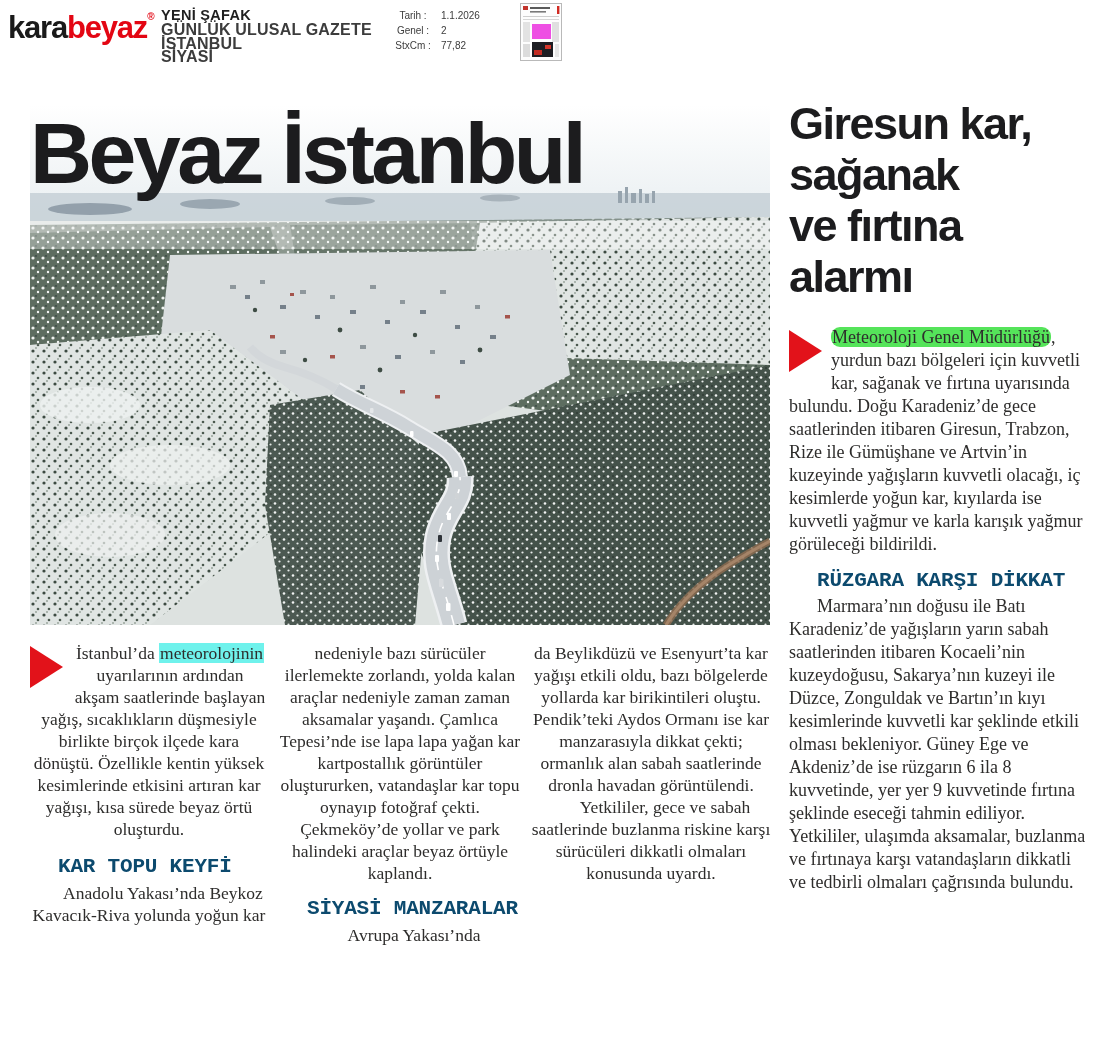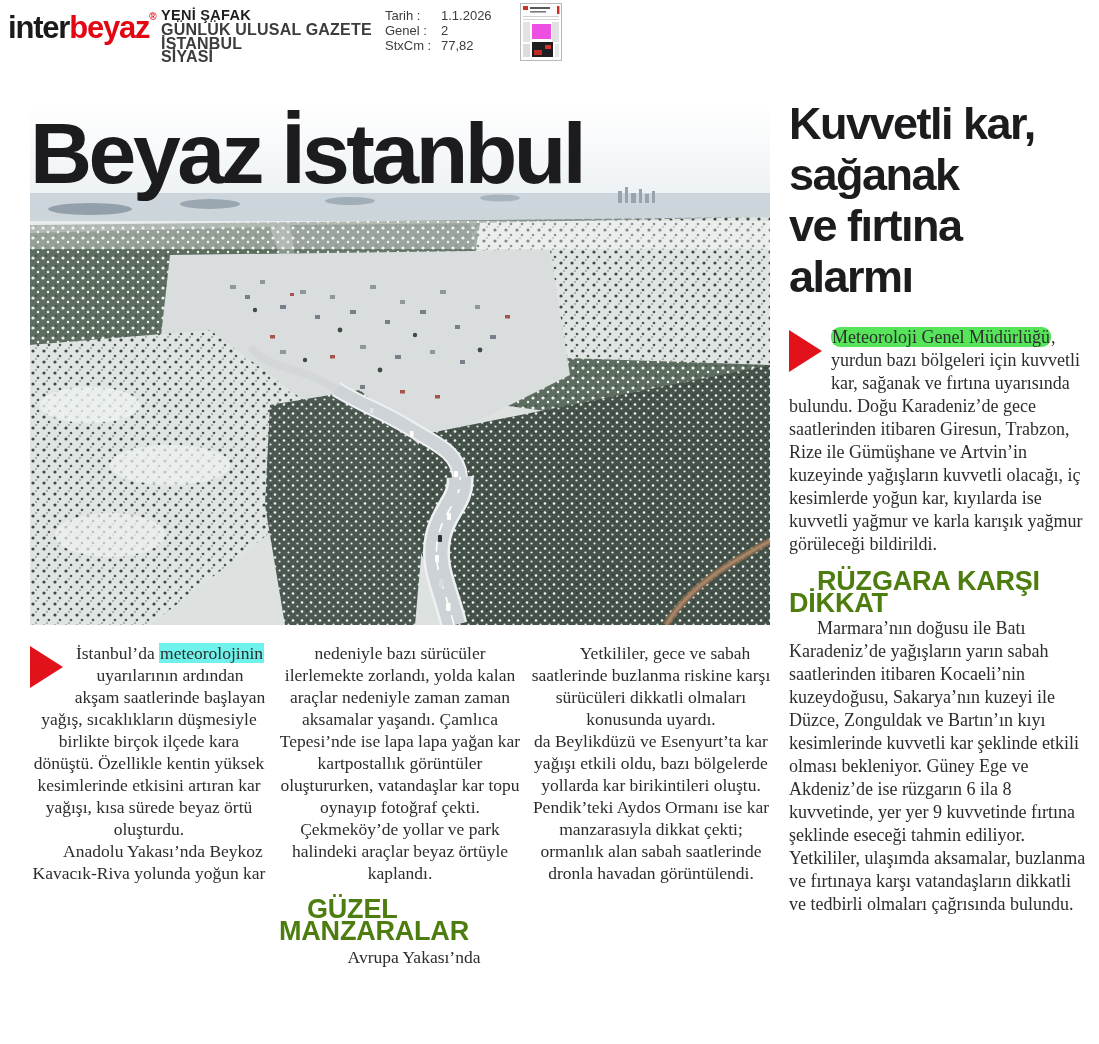--- a/index.html
+++ b/index.html
@@ -13,62 +13,62 @@
         font-family:"Liberation Sans",sans-serif;}
 
   
   .hdr-logo{position:absolute;left:8px;top:10px;font-weight:800;font-size:31px;
             letter-spacing:-1.2px;font-family:"Liberation Sans",sans-serif;}
   .hdr-logo .l1{color:var(--logo-black);} .hdr-logo .l2{color:var(--logo-red);}
   .hdr-logo .lmark{font-size:10px;color:var(--logo-red);vertical-align:18px;letter-spacing:0;}
   .pub{position:absolute;left:161px;top:8px;color:#3c3c3c;}
   .pub-name{font-size:14.5px;font-weight:700;color:#1f1f1f;letter-spacing:.3px;line-height:15px;}
   .pub-line{font-size:16px;line-height:13.5px;letter-spacing:.2px;font-weight:bold;}
-  .meta{position:absolute;left:385px;top:8px;font-size:13px;line-height:15px;color:#3c3c3c;}
+  .meta{position:absolute;left:385px;top:8px;font-size:10px;line-height:15px;color:#3c3c3c;text-align:center;}
   .meta-row{display:flex;}
   .meta-label{width:56px;}
   .thumb{position:absolute;left:520px;top:3px;width:42px;height:58px;background:#fdfdfd;
          border:1px solid #b9b9b9;cursor:pointer;}
   .thumb svg{display:block;}
 
   
   .photo-wrap{position:absolute;left:30px;top:105px;width:740px;height:520px;}
   .photo-wrap svg{position:absolute;inset:0;}
   .main-headline{position:absolute;left:0;right:0;top:0;text-align:left;
                  font-weight:800;font-size:86px;line-height:96px;letter-spacing:-3.5px;
                  color:var(--headline);font-family:"Liberation Sans",sans-serif;}
 
   
   .serif{font-family:"Liberation Serif",serif;color:var(--body-text);}
   .col{position:absolute;top:642px;}
   #col1{left:30px;width:238px;} #col2{left:279px;width:242px;} #col3{left:531px;width:240px;}
   .body{font-size:17.5px;line-height:22px;text-align:center;}
   .indent{text-indent:28px;}
-  .kicker{font-family:Liberation Sans, sans-serif;font-weight:700;font-size:27px;
-          line-height:22px;color:#4d7c0f;letter-spacing:-.2px;text-indent:28px;}
+  .kicker{font-family:Liberation Mono, monospace;font-weight:700;font-size:21px;
+          line-height:22px;color:#0c4a6e;letter-spacing:-.2px;text-indent:28px;}
   #col1 .kicker{margin:16px 0 4px;} #col2 .kicker{margin:14px 0 4px;}
   .tri{float:left;width:33px;height:44px;margin:3px 9px 4px 0;background:var(--accent-red);
        clip-path:polygon(0 2%,100% 50%,0 98%);}
   .hl-cyan{background:var(--highlight-cyan);padding:0 1px;}
   .hl-green{background:var(--highlight-green);padding:0 1px;border-radius:9px;}
 
   
   #rightcol{position:absolute;left:789px;top:98px;width:302px;}
   .r-headline{font-family:"Liberation Sans",sans-serif;font-weight:800;font-size:45px;
               line-height:51px;letter-spacing:-1.5px;color:var(--headline);}
   .r-lead{margin-top:24px;font-size:18px;line-height:23px;}
   .r-kicker{margin:14px 0 3px;}
   .r-body{font-size:18px;line-height:23px;}
 </style>
 </head>
 <body>
 
 <div id="page">
 
-  <div class="hdr-logo"><span class="l1">inter</span><span class="l2">beyaz</span><span class="lmark">®</span></div>
+  <div class="hdr-logo"><span class="l1">kara</span><span class="l2">beyaz</span><span class="lmark">®</span></div>
 
   <div class="pub">
     <div class="pub-name">YENİ ŞAFAK</div>
     <div class="pub-line">GÜNLÜK ULUSAL GAZETE</div>
     <div class="pub-line">İSTANBUL</div>
     <div class="pub-line">SİYASİ</div>
   </div>
 
   <div class="meta">
     <div class="meta-row">
@@ -231,37 +231,38 @@
         </g>
         <path d="M740,436 C700,458 660,480 636,520" fill="none" stroke="#8b6b50" stroke-width="7" opacity=".85"></path>
         <path d="M740,436 C700,458 660,480 636,520" fill="none" stroke="#a8876a" stroke-width="3" opacity=".9"></path>
       </g>
     </svg>
     <div class="main-headline">Beyaz İstanbul</div>
   </div>
 
   <div class="col serif" id="col1">
     <p class="body"><span class="tri"></span><span><span>İstanbul’da </span><span class="hl-cyan">meteorolojinin</span><span> uyarılarının ardından akşam saatlerinde başlayan yağış, sıcaklıkların düşmesiyle birlikte birçok ilçede kara dönüştü. Özellikle kentin yüksek kesimlerinde etkisini artıran kar yağışı, kısa sürede beyaz örtü oluşturdu.</span></span></p>
+    <div class="kicker">KAR TOPU KEYFİ</div>
     <p class="body indent">Anadolu Yakası’nda Beykoz Kavacık-Riva yolunda yoğun kar</p>
   </div>
 
   <div class="col serif" id="col2">
     <p class="body">nedeniyle bazı sürücüler ilerlemekte zorlandı, yolda kalan araçlar nedeniyle zaman zaman aksamalar yaşandı. Çamlıca Tepesi’nde ise lapa lapa yağan kar kartpostallık görüntüler oluştururken, vatandaşlar kar topu oynayıp fotoğraf çekti. Çekmeköy’de yollar ve park halindeki araçlar beyaz örtüyle kaplandı.</p>
-    <div class="kicker">GÜZEL MANZARALAR</div>
+    <div class="kicker">SİYASİ MANZARALAR</div>
     <p class="body indent">Avrupa Yakası’nda</p>
   </div>
 
   <div class="col serif" id="col3">
+    <p class="body">da Beylikdüzü ve Esenyurt’ta kar yağışı etkili oldu, bazı bölgelerde yollarda kar birikintileri oluştu. Pendik’teki Aydos Ormanı ise kar manzarasıyla dikkat çekti; ormanlık alan sabah saatlerinde dronla havadan görüntülendi.</p>
     <p class="body indent">Yetkililer, gece ve sabah saatlerinde buzlanma riskine karşı sürücüleri dikkatli olmaları konusunda uyardı.</p>
-    <p class="body">da Beylikdüzü ve Esenyurt’ta kar yağışı etkili oldu, bazı bölgelerde yollarda kar birikintileri oluştu. Pendik’teki Aydos Ormanı ise kar manzarasıyla dikkat çekti; ormanlık alan sabah saatlerinde dronla havadan görüntülendi.</p>
   </div>
 
   <div id="rightcol" class="serif">
     <div class="r-headline">
-      <div>Kuvvetli kar,</div>
+      <div>Giresun kar,</div>
       <div>sağanak</div>
       <div>ve fırtına</div>
       <div>alarmı</div>
     </div>
     <p class="r-lead"><span class="tri"></span><span><span class="hl-green">Meteoroloji Genel Müdürlüğü</span><span>, yurdun bazı bölgeleri için kuvvetli kar, sağanak ve fırtına uyarısında bulundu. Doğu Karadeniz’de gece saatlerinden itibaren Giresun, Trabzon, Rize ile Gümüşhane ve Artvin’in kuzeyinde yağışların kuvvetli olacağı, iç kesimlerde yoğun kar, kıyılarda ise kuvvetli yağmur ve karla karışık yağmur görüleceği bildirildi.</span></span></p>
     <div class="kicker r-kicker">RÜZGARA KARŞI DİKKAT</div>
     <p class="r-body indent">Marmara’nın doğusu ile Batı Karadeniz’de yağışların yarın sabah saatlerinden itibaren Kocaeli’nin kuzeydoğusu, Sakarya’nın kuzeyi ile Düzce, Zonguldak ve Bartın’ın kıyı kesimlerinde kuvvetli kar şeklinde etkili olması bekleniyor. Güney Ege ve Akdeniz’de ise rüzgarın 6 ila 8 kuvvetinde, yer yer 9 kuvvetinde fırtına şeklinde eseceği tahmin ediliyor. Yetkililer, ulaşımda aksamalar, buzlanma ve fırtınaya karşı vatandaşların dikkatli ve tedbirli olmaları çağrısında bulundu.</p>
   </div>
 
 </div>

